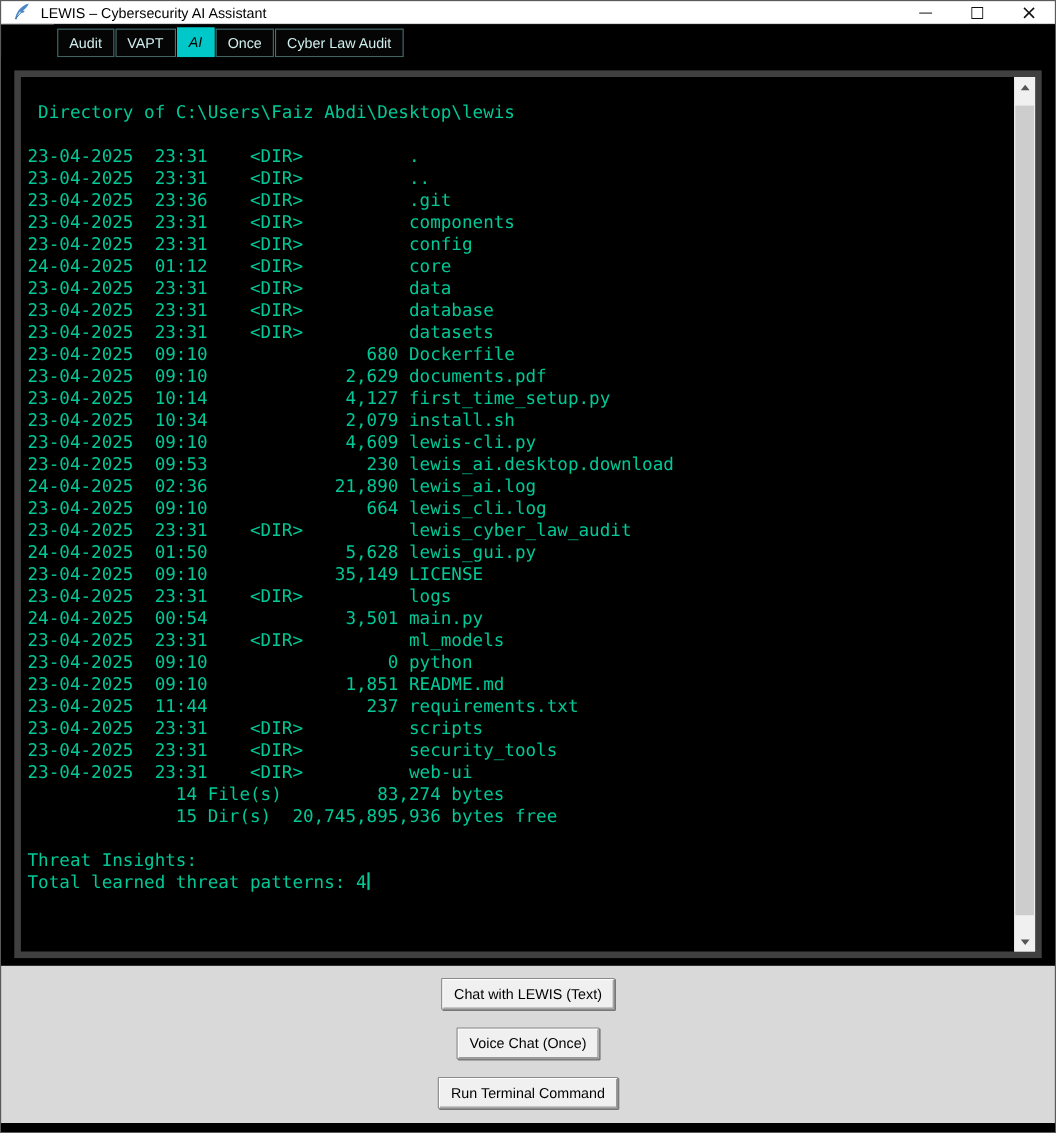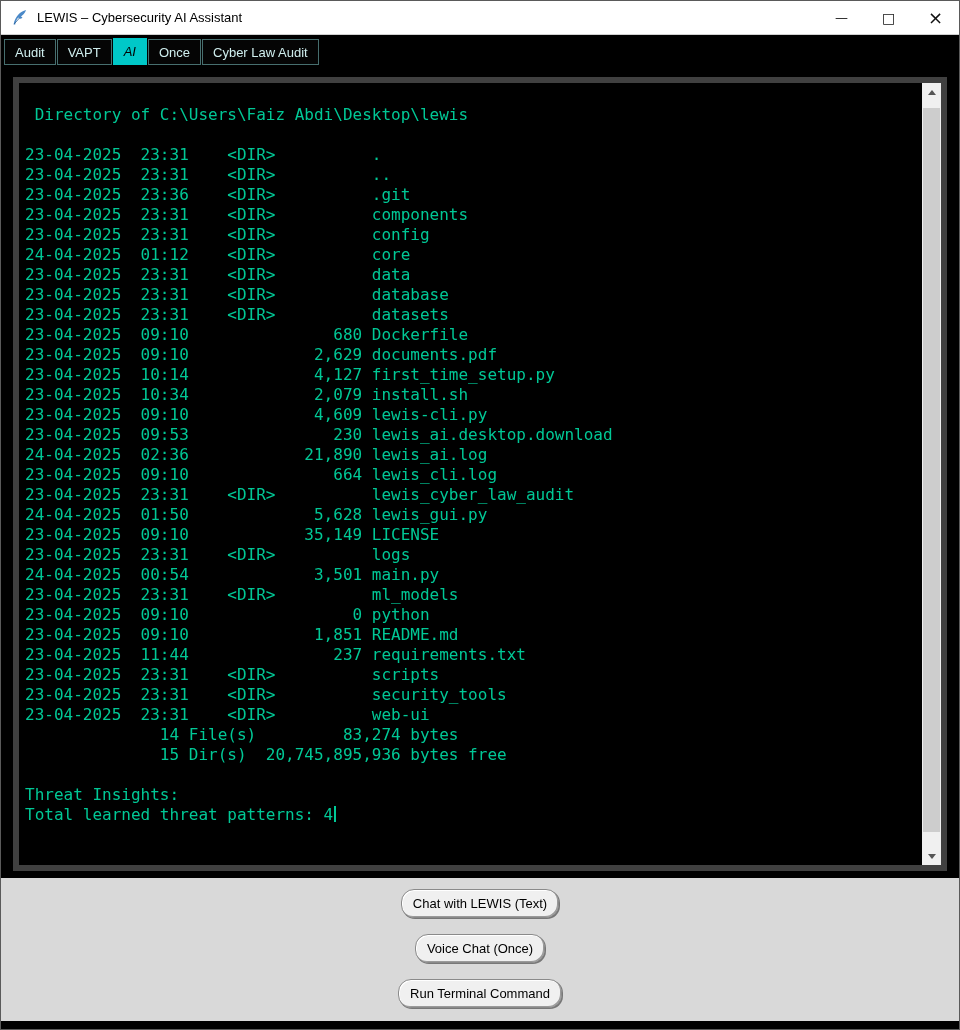--- a/index.html
+++ b/index.html
@@ -9,36 +9,37 @@
   }
   *{margin:0;padding:0;box-sizing:border-box;}
   html,body{background:#2b2b2b;}
   body{width:960px;height:1030px;font-family:"Liberation Sans",sans-serif;}
   .window{
     width:960px;height:1030px;display:flex;flex-direction:column;
     background:#000;border:1px solid #5a5a5a;overflow:hidden;
   }
   
   .titlebar{
-    height:34px;flex:0 0 auto;background:#ffffff;display:flex;align-items:center;
+    height:21px;flex:0 0 auto;background:#ffffff;display:flex;align-items:center;
     padding-left:10px;border-bottom:1px solid #d0d0d0;
   }
   .title-icon{width:18px;height:18px;margin-right:8px;flex:0 0 auto;}
   .title-text{font-size:13px;color:#000;}
   .win-controls{margin-left:auto;display:flex;height:100%;}
   .win-btn{
     width:47px;height:100%;display:flex;align-items:center;justify-content:center;
     font-size:13px;color:#111;cursor:default;font-family:"DejaVu Sans",sans-serif;
   }
   .win-btn.close{font-size:18px;}
   .win-btn.max{font-size:14px;}
   
   .tabbar{
     height:30px;flex:0 0 auto;background:#000;display:flex;align-items:flex-end;
     padding-left:3px;
+    margin-left:48px;
   }
   .tab{
     height:26px;padding:0 10px;display:flex;align-items:center;font-size:13px;
     color:#cfeeee;background:#050505;border:1px solid #476f6f;margin-right:1px;
     white-space:nowrap;
   }
   .tab.selected{
     background:var(--tab-selected);color:#000;border-color:var(--tab-selected);
     height:27px;
     font-style:italic;
@@ -67,21 +68,21 @@
   .sb-thumb{position:absolute;left:1px;right:1px;top:1%;height:97%;background:#cdcdcd;}
   
   .button-panel{
     flex:0 0 auto;background:var(--panel-bg);display:flex;flex-direction:column;
     align-items:center;padding:11px 0 13px 0;gap:16px;
   }
   .tk-button{
     font-family:"Liberation Sans",sans-serif;font-size:13px;color:#000;
     background:#f0f0f0;border:1px solid #8a8a8a;padding:6px 11px;cursor:default;
     box-shadow:inset 1px 1px 0 #ffffff, inset -1px -1px 0 #9a9a9a, 1px 1px 0 rgba(0,0,0,0.45);
-    border-radius:13px;white-space:nowrap;
+    border-radius:1px;white-space:nowrap;
   }
   .bottom-strip{height:8px;flex:0 0 auto;background:#000;}
 </style>
 </head>
 <body>
 
 <div class="window">
 
   <div class="titlebar">
     <span class="title-icon">

